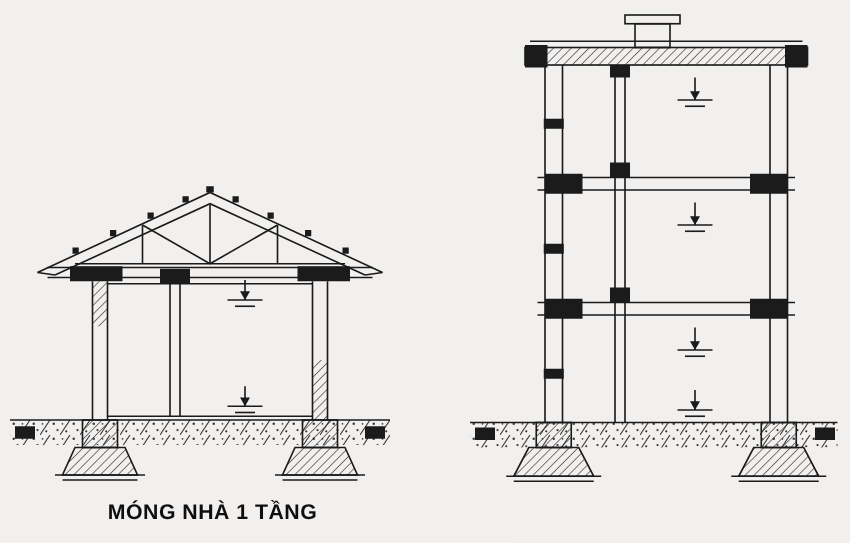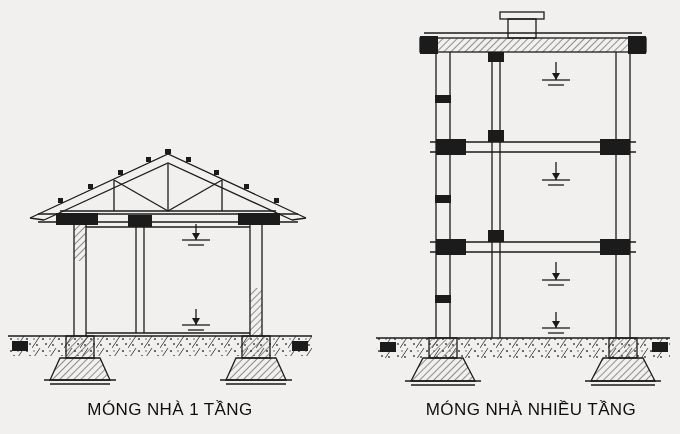--- a/index.html
+++ b/index.html
@@ -7,21 +7,21 @@
     position:relative;
     width:680px;height:434px;
     background:#f2f0ee;
     overflow:hidden;
     font-family:"Liberation Sans", sans-serif;
   }
   .canvas svg{position:absolute;left:0;top:0;}
   .caption{
     position:absolute;
     top:399px;
-    font-weight:400;
+    font-weight:700;
     font-size:17px;
     letter-spacing:.4px;
     color:#0e0e0e;
     text-align:center;
     line-height:22px;
     white-space:nowrap;
   }
   .caption.left{left:70px;width:200px;}
   .caption.right{left:396px;width:270px;}
 </style>
@@ -218,14 +218,13 @@
         <rect x="609" y="338" width="28" height="20" fill="url(#hatchA)"></rect>
         <polygon points="603,358 643,358 655,381 591,381" fill="url(#hatchA)"></polygon>
         <line x1="585" y1="381" x2="661" y2="381"></line>
         <line x1="591" y1="385" x2="655" y2="385"></line>
       </g>
     </g>
   </svg>
 
   <div class="caption left">MÓNG NHÀ 1 TẦNG</div>
 
-  <div class="caption right">MÓNG NHÀ NHIỀU TẦNG</div>
 </div>
 
 </body></html>

